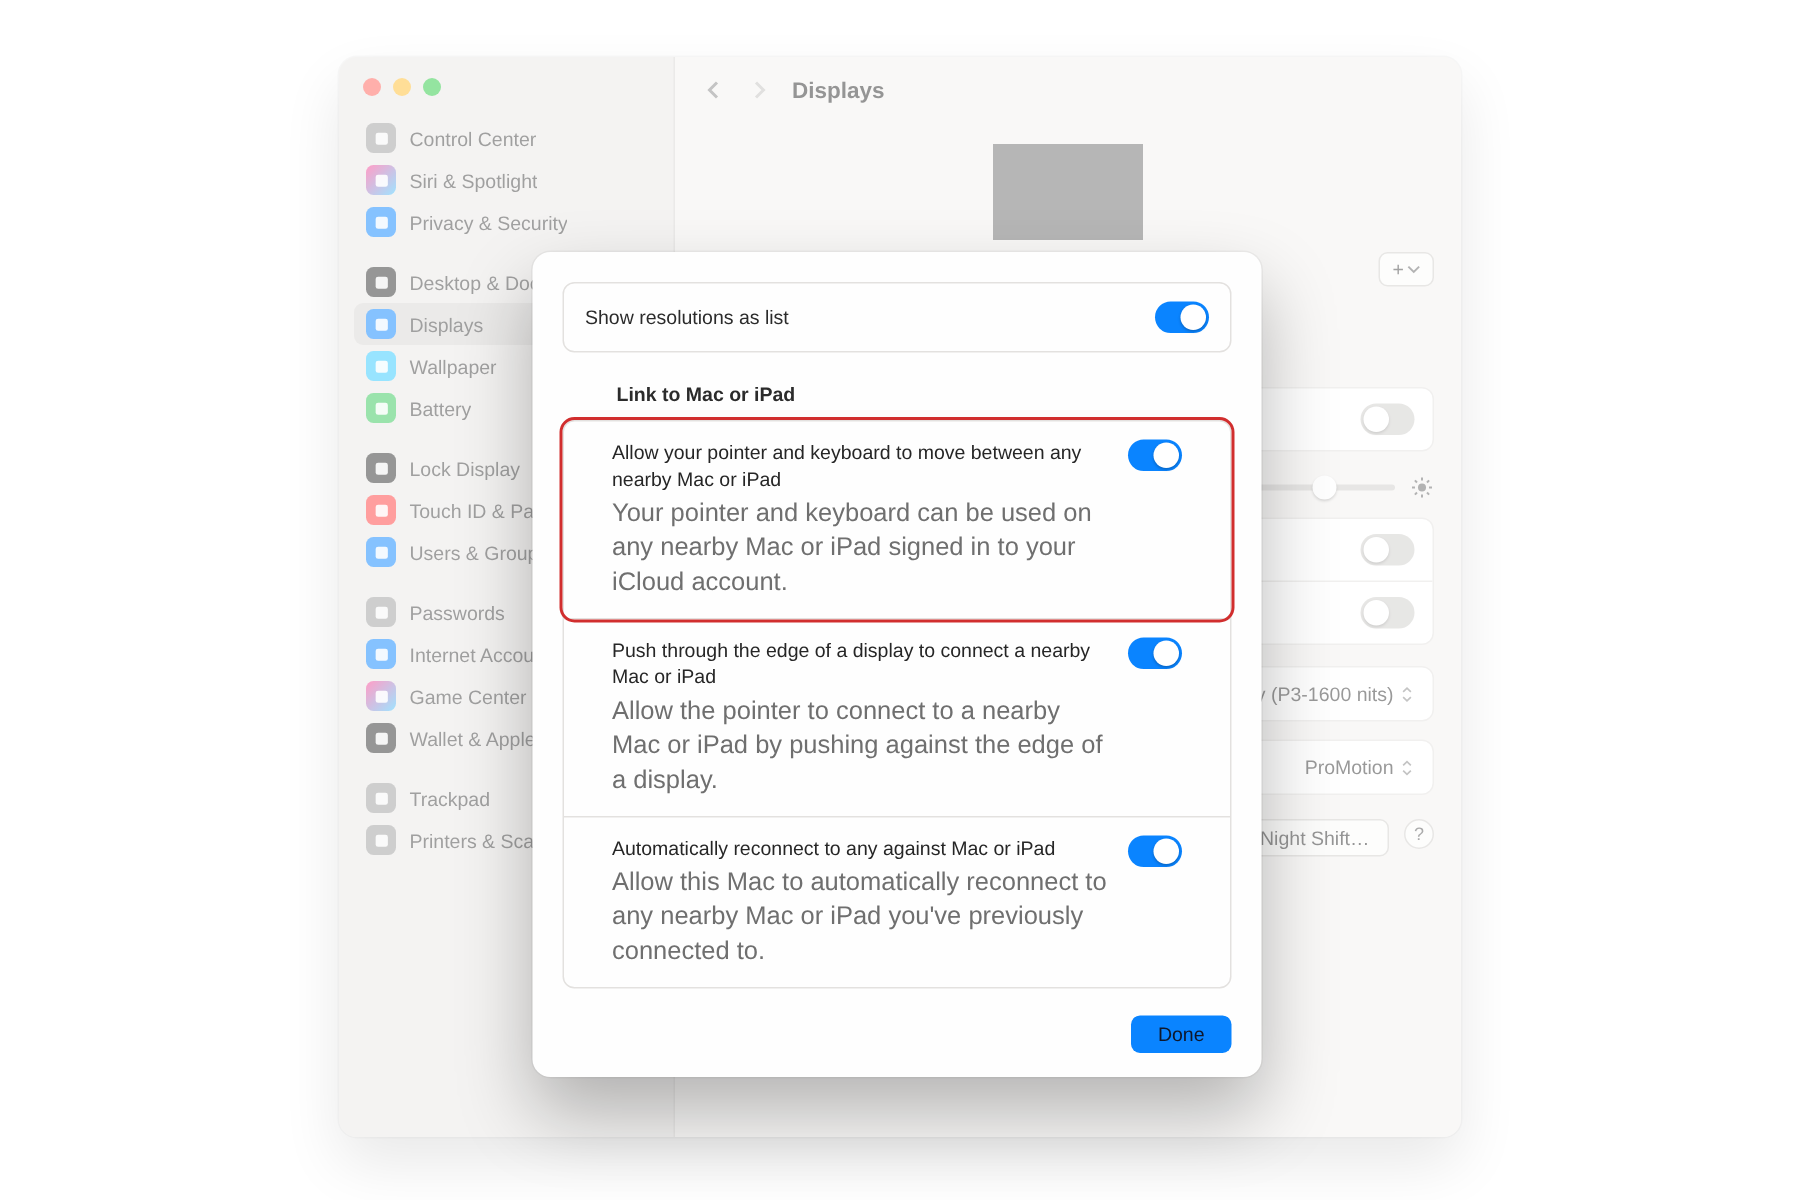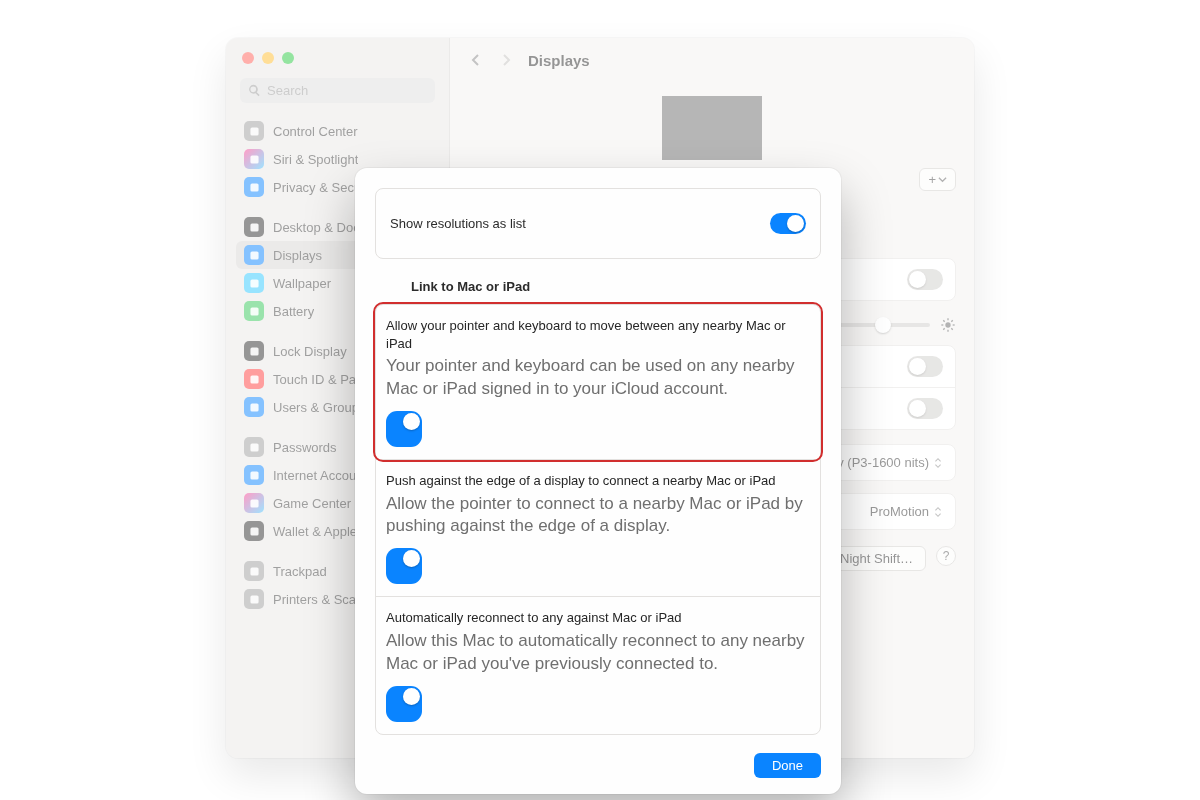--- a/index.html
+++ b/index.html
@@ -59,52 +59,46 @@
   .toggle.on::after{right:2px;} .toggle.off::after{left:2px;}
   .slider-row{display:flex;align-items:center;gap:10px;margin-top:16px;}
   .slider{flex:1;height:4px;background:#cfcdca;border-radius:2px;position:relative;}
   .slider-knob{position:absolute;width:16px;height:16px;background:#fff;border-radius:50%;top:-6px;left:88%;box-shadow:0 1px 2px rgba(0,0,0,0.3);}
   .sun{width:16px;height:16px;color:#666;}
   .bottom-btns{display:flex;justify-content:flex-end;gap:10px;margin-top:16px;}
   .pill-btn{background:var(--btn-bg);border:1px solid var(--btn-border);border-radius:6px;padding:4px 12px;font-size:13px;}
   .help{width:20px;height:20px;border-radius:50%;border:1px solid var(--btn-border);background:var(--btn-bg);display:flex;align-items:center;justify-content:center;font-size:12px;color:#555;}
   
   .modal{position:absolute;z-index:20;left:355px;top:168px;width:486px;background:var(--modal-bg);border-radius:12px;box-shadow:0 24px 50px rgba(0,0,0,0.28),0 0 0 1px rgba(0,0,0,0.04);padding:20px 20px 16px 20px;}
-  .msetting{border:1px solid var(--modal-border);border-radius:8px;padding:24px 14px;display:flex;align-items:center;justify-content:space-between;}
+  .msetting{border:1px solid var(--modal-border);border-radius:8px;padding:12px 14px;display:flex;align-items:center;justify-content:space-between;}
   .msetting span{font-size:13px;}
   .mheader{font-weight:600;font-size:13px;margin:20px 4px 10px 4px;padding-left:32px;}
   .mgroup{border:1px solid var(--modal-border);border-radius:8px;}
-  .mrow{display:flex;gap:10px;padding:12px 10px;border-top:1px solid var(--modal-border);flex-direction:column;}
+  .mrow{display:flex;gap:10px;padding:12px 32px;border-top:1px solid var(--modal-border);}
   .mrow:first-child{border-top:none;}
   .mrow-text{flex:1;}
   .mrow-title{font-size:13px;color:#262626;line-height:1.35;}
   .mrow-sub{font-size:17px;color:var(--text-dim);margin-top:3px;line-height:1.35;}
   .highlight-wrap{position:relative;}
   .highlight-red-ring{position:absolute;inset:-3px -3px -3px -3px;border:2px solid var(--highlight-red);border-radius:10px;pointer-events:none;}
   .modal-footer{display:flex;justify-content:flex-end;margin-top:18px;}
-  .done-btn{background:var(--blue);color:#ffffff;border:none;border-radius:6px;padding:5px 18px;font-size:13px;font-weight:500;}
+  .done-btn{background:var(--blue);color:#0f172a;border:none;border-radius:6px;padding:5px 18px;font-size:13px;font-weight:500;}
   
   .ico{display:block;}
 </style>
 </head>
 <body>
 
 <div class="window">
 
   <div class="sidebar">
     <div class="traffic">
       <div class="dot r"></div>
       <div class="dot y"></div>
       <div class="dot g"></div>
-    </div>
-    <div class="search">
-      <svg class="ico" viewBox="0 0 16 16">
-          <path d="M6.5 1a5.5 5.5 0 014.22 9.03l3.63 3.62-1.42 1.42-3.62-3.63A5.5 5.5 0 116.5 1zm0 2a3.5 3.5 0 100 7 3.5 3.5 0 000-7z"></path>
-        </svg>
-      <span>Search</span>
     </div>
     <div id="sidebar-groups">
         <div class="section">
           <div class="side-item">
             <div class="side-icon" style="background: rgb(157, 157, 157);">
               <svg viewBox="0 0 16 16">
                 <rect x="3" y="3" width="10" height="10" rx="2" fill="rgba(255,255,255,0.9)"></rect>
               </svg>
             </div>
             <div class="side-label">Control Center</div>
@@ -346,21 +340,21 @@
     <div class="mrow highlight-wrap">
       <div class="highlight-red-ring"></div>
       <div class="mrow-text">
         <div class="mrow-title">Allow your pointer and keyboard to move between any nearby Mac or iPad</div>
         <div class="mrow-sub">Your pointer and keyboard can be used on any nearby Mac or iPad signed in to your iCloud account.</div>
       </div>
       <div class="toggle on"></div>
     </div>
     <div class="mrow">
       <div class="mrow-text">
-        <div class="mrow-title">Push against the edge of a display to connect a nearby Mac or iPad</div>
+        <div class="mrow-title">Push through the edge of a display to connect a nearby Mac or iPad</div>
         <div class="mrow-sub">Allow the pointer to connect to a nearby Mac or iPad by pushing against the edge of a display.</div>
       </div>
       <div class="toggle on"></div>
     </div>
     <div class="mrow">
       <div class="mrow-text">
         <div class="mrow-title">Automatically reconnect to any against Mac or iPad</div>
         <div class="mrow-sub">Allow this Mac to automatically reconnect to any nearby Mac or iPad you've previously connected to.</div>
       </div>
       <div class="toggle on"></div>

